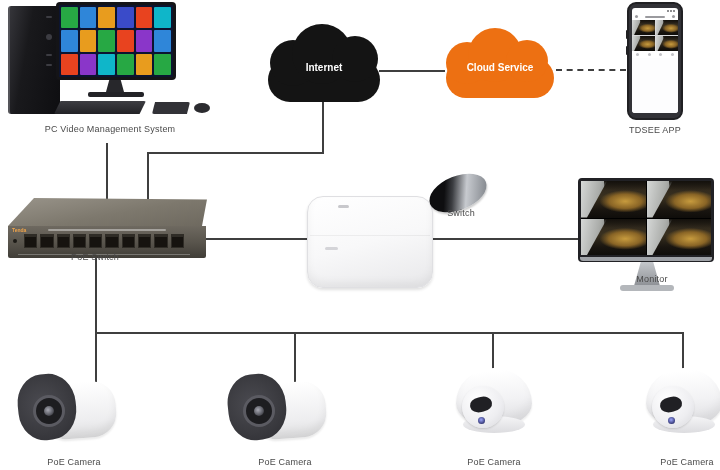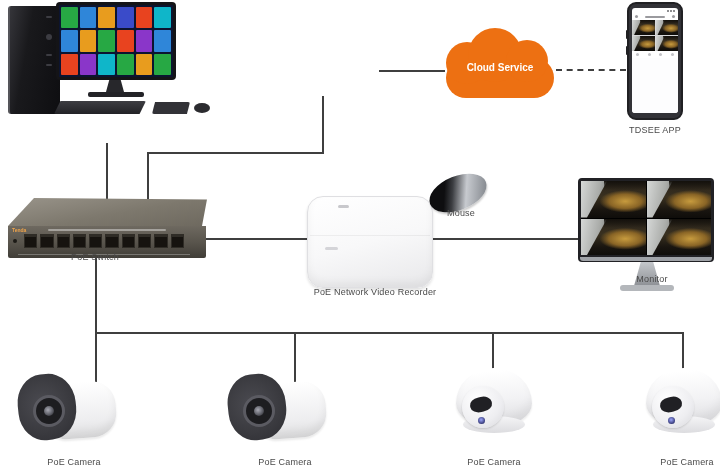--- a/index.html
+++ b/index.html
@@ -169,21 +169,29 @@
         <div class="tile t3"></div>
         <div class="tile t6"></div>
         <div class="tile t3"></div>
     </div>
   </div>
   <div class="abs pcneck"></div>
   <div class="abs pcbase"></div>
   <div class="abs kbd"></div>
   <div class="abs tpad"></div>
   <div class="abs pcmouse"></div>
-
+  <div class="lbl" style="left:10px;top:124px;width:200px;">PC Video Management System</div>
+
+  <div class="cloud cloud-black" style="left:266px;top:24px;width:116px;height:78px;">
+    <span class="base" style="left:2px;right:2px;bottom:0;height:44px;"></span>
+    <span style="left:4px;top:16px;width:46px;height:46px;"></span>
+    <span style="left:26px;top:0;width:60px;height:60px;"></span>
+    <span style="left:66px;top:12px;width:46px;height:46px;"></span>
+    <div class="txt" style="top:38px;font-size:10px;">Internet</div>
+  </div>
 
   <div class="cloud cloud-orange" style="left:444px;top:28px;width:112px;height:70px;">
     <span class="base" style="left:2px;right:2px;bottom:0;height:40px;"></span>
     <span style="left:2px;top:14px;width:42px;height:42px;"></span>
     <span style="left:24px;top:0;width:54px;height:54px;"></span>
     <span style="left:62px;top:12px;width:42px;height:42px;"></span>
     <div class="txt" style="top:34px;font-size:10px;">Cloud Service</div>
   </div>
 
   <div class="abs phone">
@@ -236,24 +244,23 @@
     <span class="sw-strip"></span>
     <span class="sw-btn"></span>
   </div>
   <div class="lbl" style="left:35px;top:252px;width:120px;">PoE Switch</div>
 
   <div class="abs nvr">
     <span class="mark1"></span>
     <span class="seam"></span>
     <span class="mark2"></span>
   </div>
-  <div class="lbl" style="left:300px;top:287px;width:150px;">PoE Network Video Recorder</div>
 
   <div class="abs dmouse"></div>
-  <div class="lbl" style="left:431px;top:208px;width:60px;">Mouse</div>
+  <div class="lbl" style="left:431px;top:208px;width:60px;">Switch</div>
 
   <div class="abs mon-bezel">
     <div class="mon-grid">
       <div class="feed"></div>
       <div class="feed"></div>
       <div class="feed"></div>
       <div class="feed"></div>
     </div>
     <span class="mon-chin"></span>
   </div>

